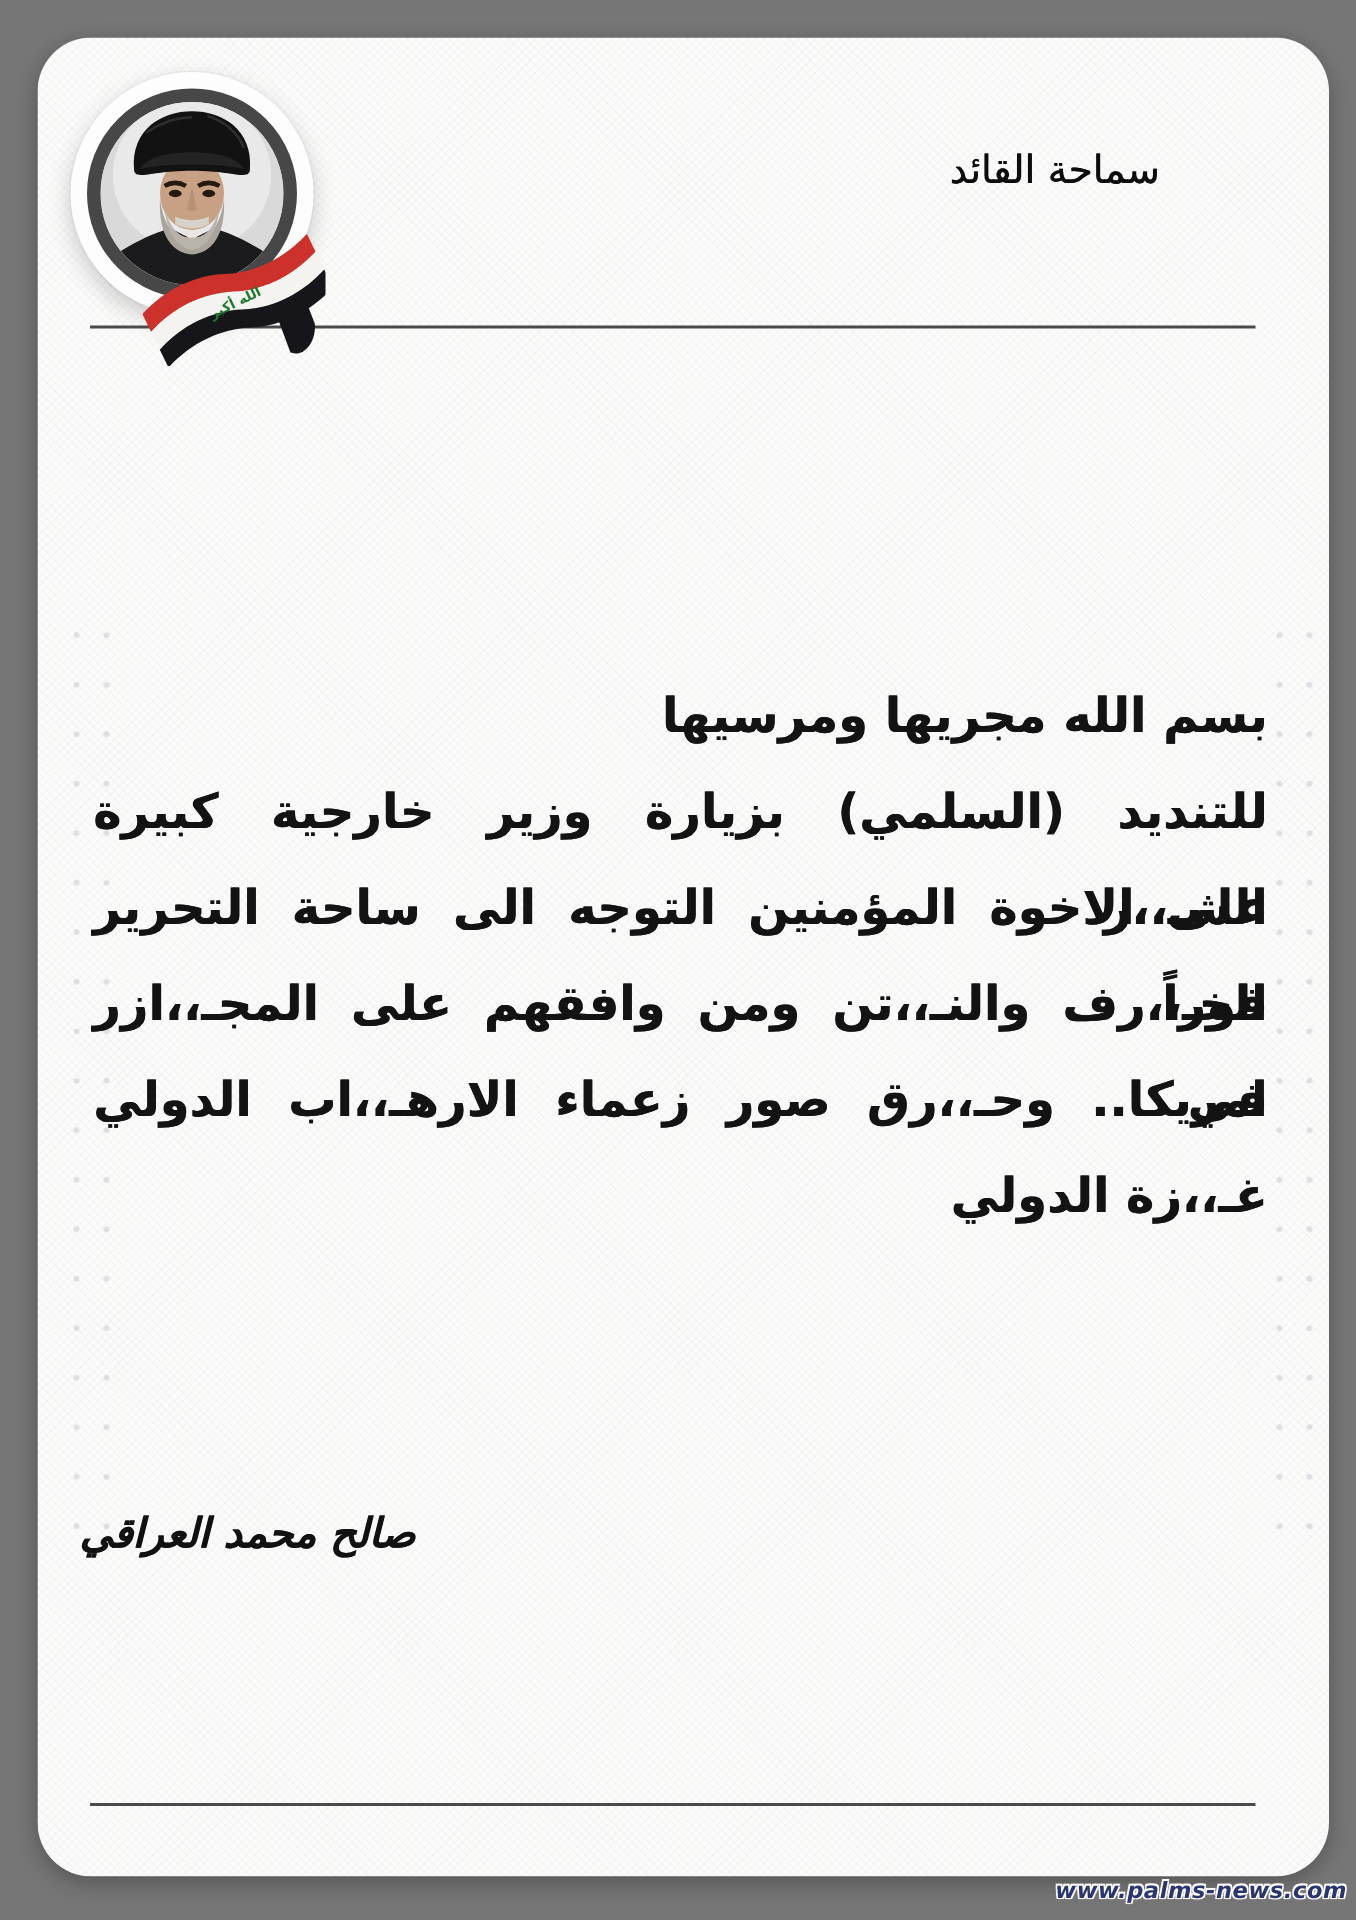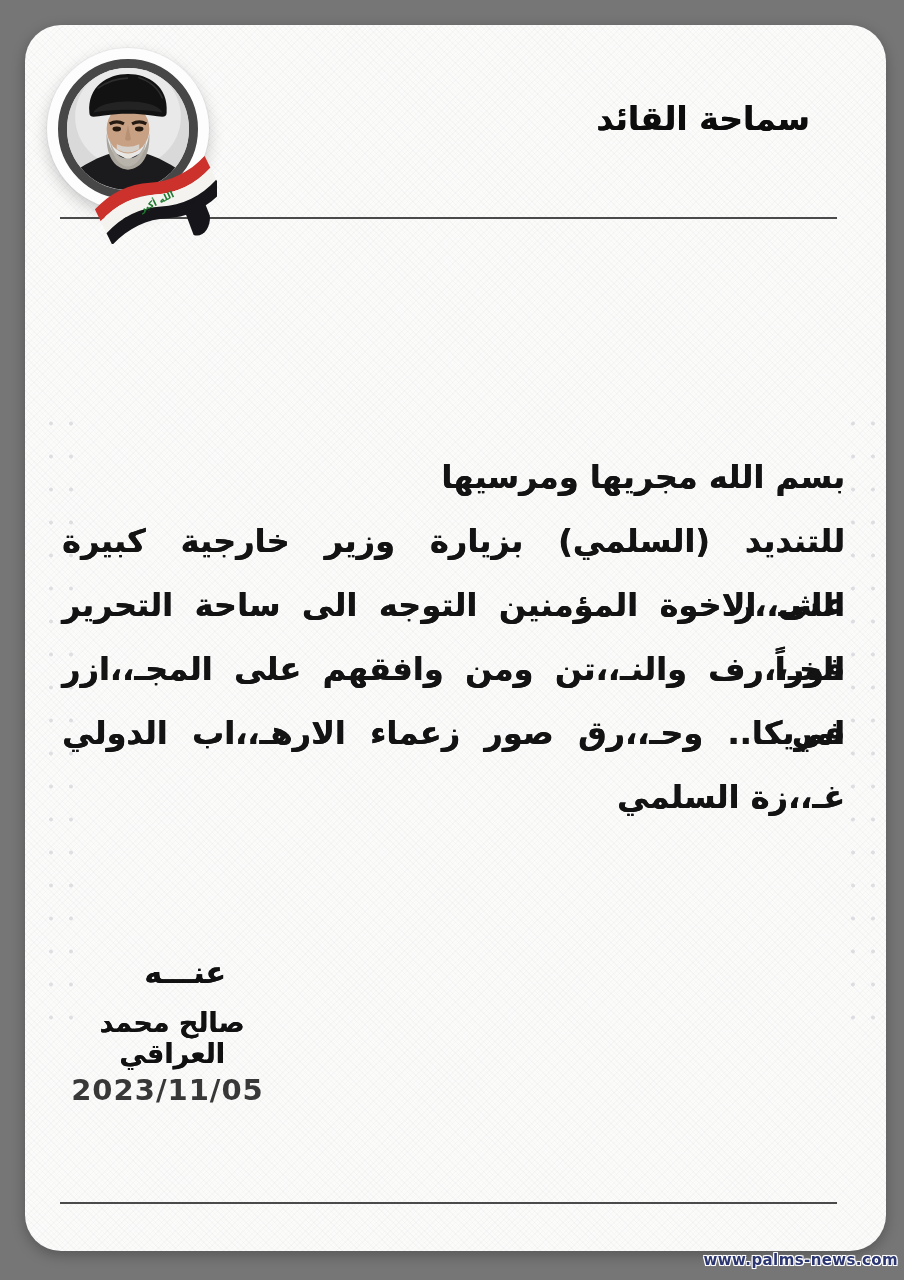--- a/index.html
+++ b/index.html
@@ -41,21 +41,21 @@
   }
   .portrait-ring svg{display:block;width:122px;height:122px;}
   .flag-ribbon{position:absolute;left:48px;top:108px;width:122px;height:88px;z-index:5;}
 
   
   .calligraphy{
     position:absolute;right:18px;top:74px;width:330px;text-align:center;
     direction:rtl;color:#0c0c0c;
   }
   .honorific{
-    font-size:33px;font-weight:700;letter-spacing:1px;
+    font-size:26px;font-weight:400;letter-spacing:1px;
     text-shadow:.4px 0 #0c0c0c;
   }
   .leader-name{
     margin-top:5px;font-size:42px;font-weight:700;letter-spacing:1px;
     text-shadow:.6px 0 #0c0c0c;
   }
   .rule{
     position:absolute;left:35px;width:777px;height:2px;background:#4a4a4a;
   }
   .rule.header{top:192px;}
@@ -71,32 +71,32 @@
     text-shadow:.3px 0 #131313;
   }
   .statement .line.just{text-align:justify;text-align-last:justify;}
 
   
   .sig-onbehalf{
     position:absolute;left:85px;top:930px;width:150px;text-align:center;
     direction:rtl;font-size:30px;font-weight:700;color:#111;text-shadow:.4px 0 #111;
   }
   .sig-name{
-    position:absolute;left:28px;top:982px;width:238px;text-align:center;
-    direction:rtl;font-size:27px;font-weight:700;color:#111;text-shadow:.3px 0 #111;
+    position:absolute;left:28px;top:982px;width:238px;text-align:left;
+    direction:rtl;font-size:27px;font-weight:700;color:#111;text-shadow:.3px 0 #111;font-style:italic;
   }
   .sig-date{
     position:absolute;left:45px;top:1048px;width:195px;text-align:center;
     direction:ltr;font-size:29px;font-weight:700;color:#383838;letter-spacing:1px;
   }
 
   
   .watermark{
     position:absolute;right:6px;bottom:11px;z-index:20;
-    font-size:15px;font-weight:700;letter-spacing:.4px;
+    font-size:15px;font-weight:700;font-style:italic;letter-spacing:.4px;
     color:#2b3570;
     text-shadow:
       -1px -1px 0 #fff, 1px -1px 0 #fff, -1px 1px 0 #fff, 1px 1px 0 #fff,
       0 0 2px #fff;
   }
 </style>
 </head>
 <body>
 
 <div class="stage">
@@ -152,24 +152,22 @@
     </div>
 
     <div class="rule header"></div>
 
     <div class="statement">
       <div class="line">بسم الله مجريها ومرسيها</div>
       <div class="line just">للتنديد (السلمي) بزيارة وزير خارجية كبيرة الشـ،،ر</div>
       <div class="line just">على الاخوة المؤمنين التوجه الى ساحة التحرير فوراً</div>
       <div class="line just">الخـ،،رف والنـ،،تن ومن وافقهم على المجـ،،ازر في</div>
       <div class="line just">امريكا.. وحـ،،رق صور زعماء الارهـ،،اب الدولي</div>
-      <div class="line">غـ،،زة السلمي</div>
+      <div class="line">غـ،،زة الدولي</div>
     </div>
 
-    <div class="sig-onbehalf">عنـــه</div>
     <div class="sig-name">صالح محمد العراقي</div>
-    <div class="sig-date">2023/11/05</div>
 
     <div class="rule footer"></div>
   </div>
 
   <div class="watermark">www.palms-news.com</div>
 </div>
 
 </body></html>

